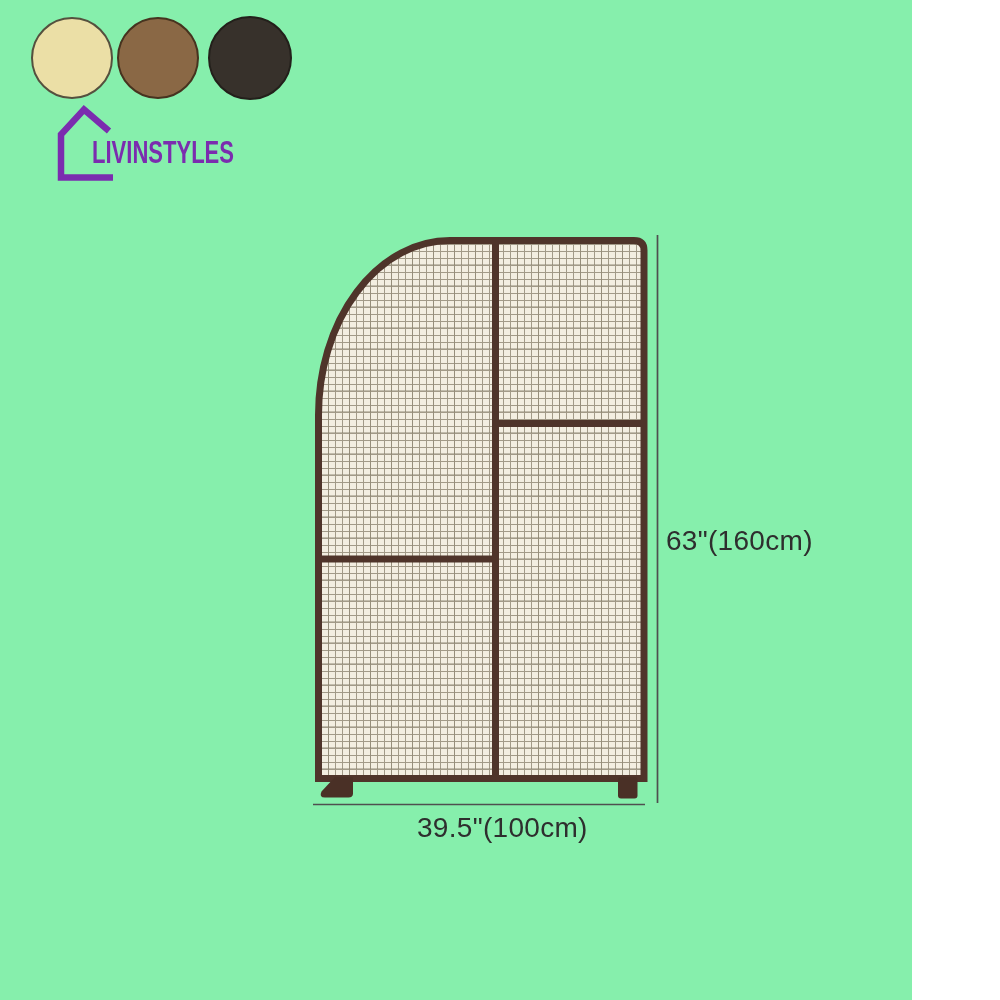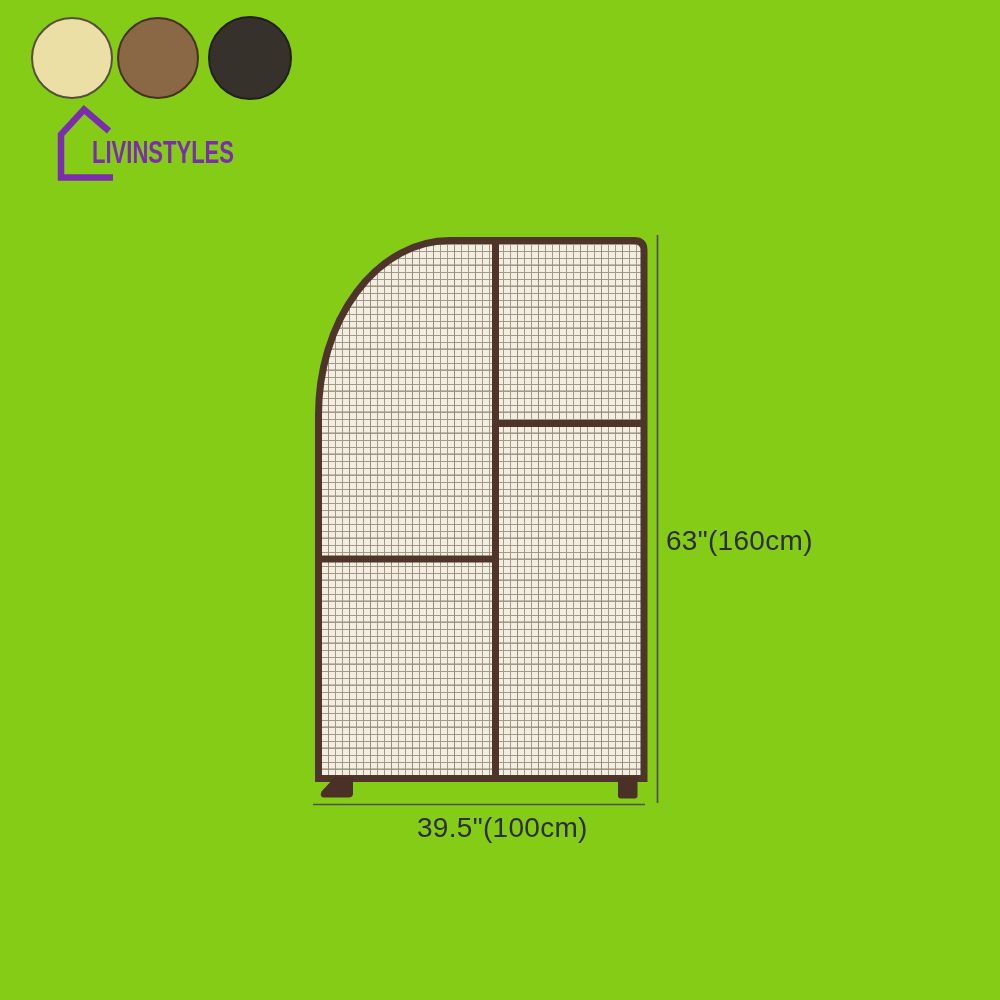--- a/index.html
+++ b/index.html
@@ -2,23 +2,23 @@
 <html><head>
 <meta charset="utf-8">
 <style>
   html, body {
     margin: 0;
     padding: 0;
     background: #ffffff;
   }
   .canvas {
     position: relative;
-    width: 1000px;
+    width: 912px;
     height: 1000px;
-    background: #84cc16;
+    background: #86efac;
     overflow: hidden;
     font-family: "Liberation Sans", sans-serif;
     text-align: center;
   }
   .scene {
     position: absolute;
     left: 0;
     top: 0;
     width: 1000px;
     height: 1000px;

